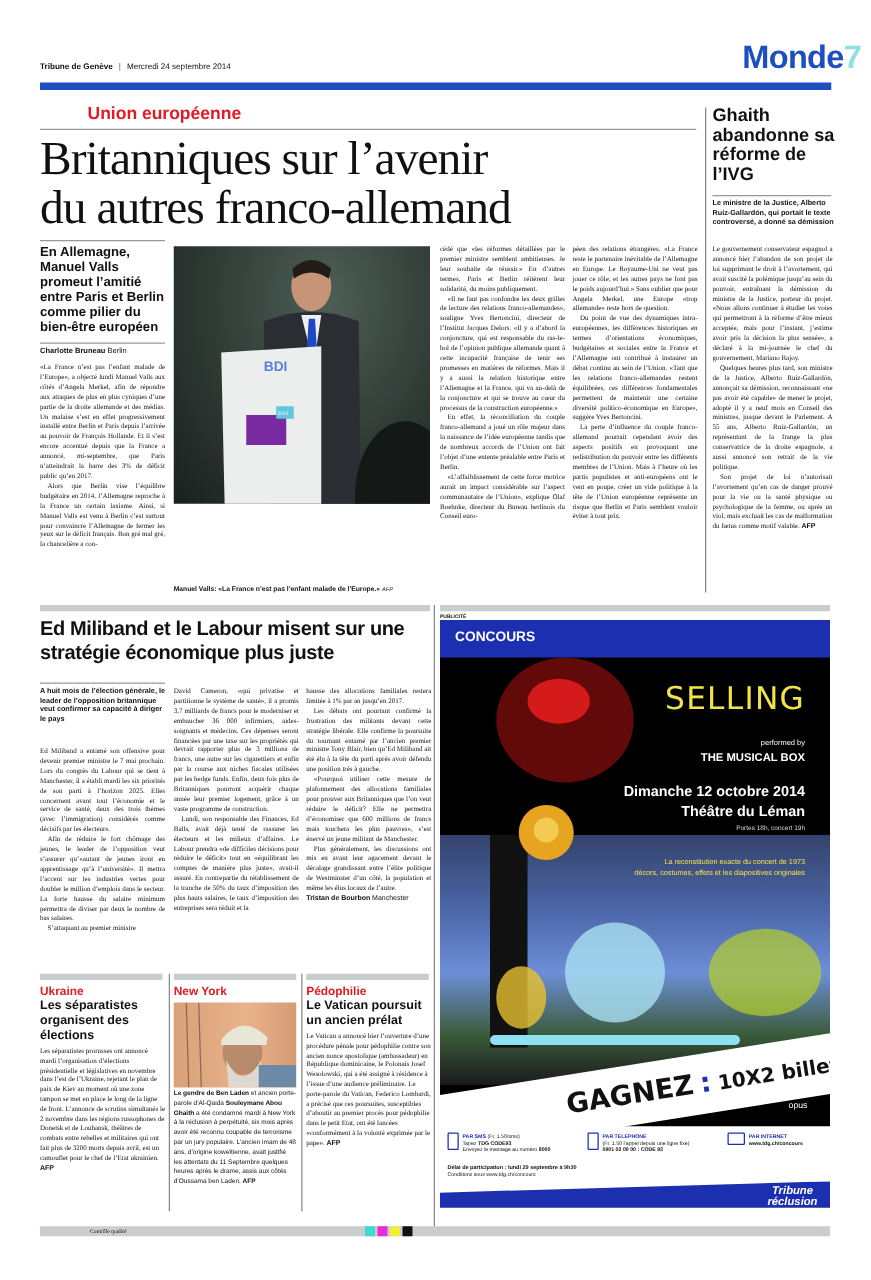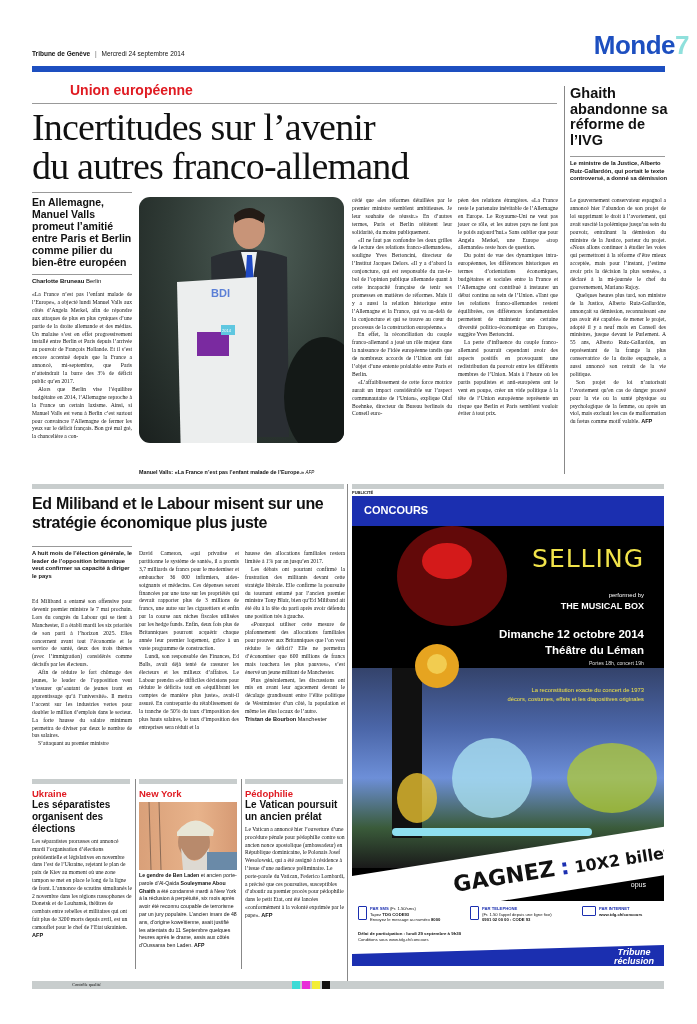--- a/index.html
+++ b/index.html
@@ -27,21 +27,21 @@
   .col { font-size: 5.6px; line-height: 7.9px; text-align: justify; font-family: "Liberation Serif", serif; }
   .col p { text-indent: 6px; }
   .col p.first { text-indent: 0; }
 
   #lede-main { left: 32px; top: 196px; width: 100px; font-family: "Liberation Sans", sans-serif; font-weight: bold; font-size: 10.5px; line-height: 12px; }
   #lede-rule-top { left: 32px; top: 192px; width: 100px; }
   #lede-rule-bot { left: 32px; top: 274px; width: 100px; }
   #byline-main { left: 32px; top: 278px; font-size: 6px; font-family: "Liberation Sans", sans-serif; }
   #col1-main { left: 32px; top: 291px; width: 100px; }
 
-  #photo { left: 139px; top: 197px; width: 205px; height: 246px; background: radial-gradient(ellipse at 60% 20%, #4e5e57 0%, #2f3a35 55%, #1a201e 100%); overflow: hidden; border-radius: 11px; }
+  #photo { left: 139px; top: 197px; width: 205px; height: 206px; background: radial-gradient(ellipse at 60% 20%, #4e5e57 0%, #2f3a35 55%, #1a201e 100%); overflow: hidden; }
   #caption { left: 139px; top: 469px; width: 210px; font-family: "Liberation Sans", sans-serif; font-size: 5.4px; font-weight: bold; }
   #caption .afp { font-weight: normal; font-style: italic; font-size: 4.5px; }
 
   #col2-main { left: 352px; top: 197px; width: 100px; }
   #col3-main { left: 458px; top: 197px; width: 100px; }
 
   #side-vrule { left: 564px; top: 86px; height: 388px; }
   #side-title { left: 570px; top: 86px; width: 100px; font-family: "Liberation Sans", sans-serif; font-weight: bold; font-size: 14.5px; line-height: 15.5px; }
   #side-rule { left: 570px; top: 156px; width: 95px; }
   #side-lede { left: 570px; top: 160px; width: 98px; font-family: "Liberation Sans", sans-serif; font-weight: bold; font-size: 5.8px; line-height: 7.5px; }
@@ -110,21 +110,21 @@
   <span>Mercredi 24 septembre 2014</span>
 </div>
 <div class="abs" id="section">
   <span>Monde</span><span class="num">7</span>
 </div>
 <div class="abs" id="topbar"></div>
 
 <div class="abs kicker" id="kicker-main">Union européenne</div>
 <div class="abs rule" id="rule-main"></div>
 <div class="abs" id="headline">
-  <div>Incertitudes sur l’avenir</div>
+  <div>Britanniques sur l’avenir</div>
   <div>du autres franco-allemand</div>
 </div>
 
 <div class="abs rule" id="lede-rule-top"></div>
 <div class="abs" id="lede-main">En Allemagne, Manuel Valls promeut l’amitié entre Paris et Berlin comme pilier du bien-être européen</div>
 <div class="abs rule" id="lede-rule-bot"></div>
 <div class="abs" id="byline-main">
   <b>Charlotte Bruneau</b>
   <span>Berlin</span>
 </div>

